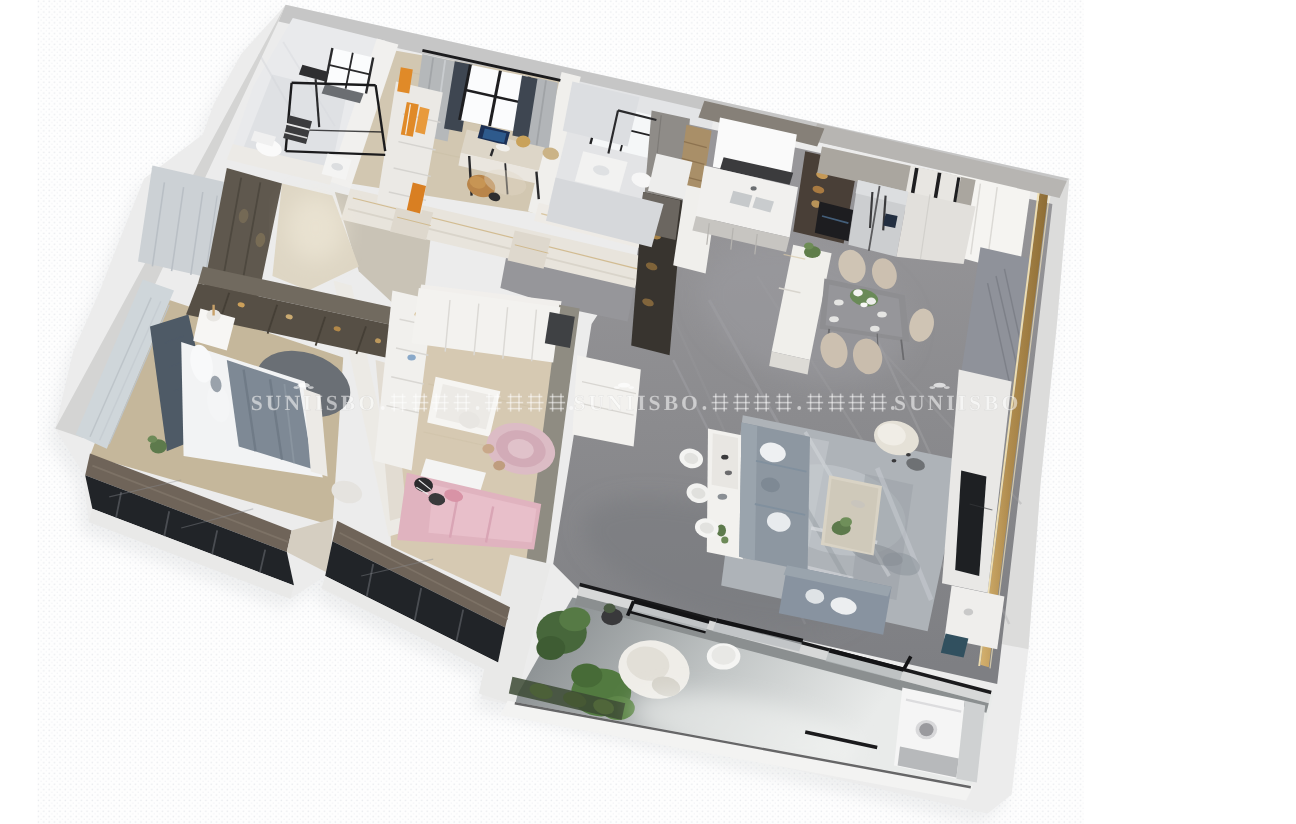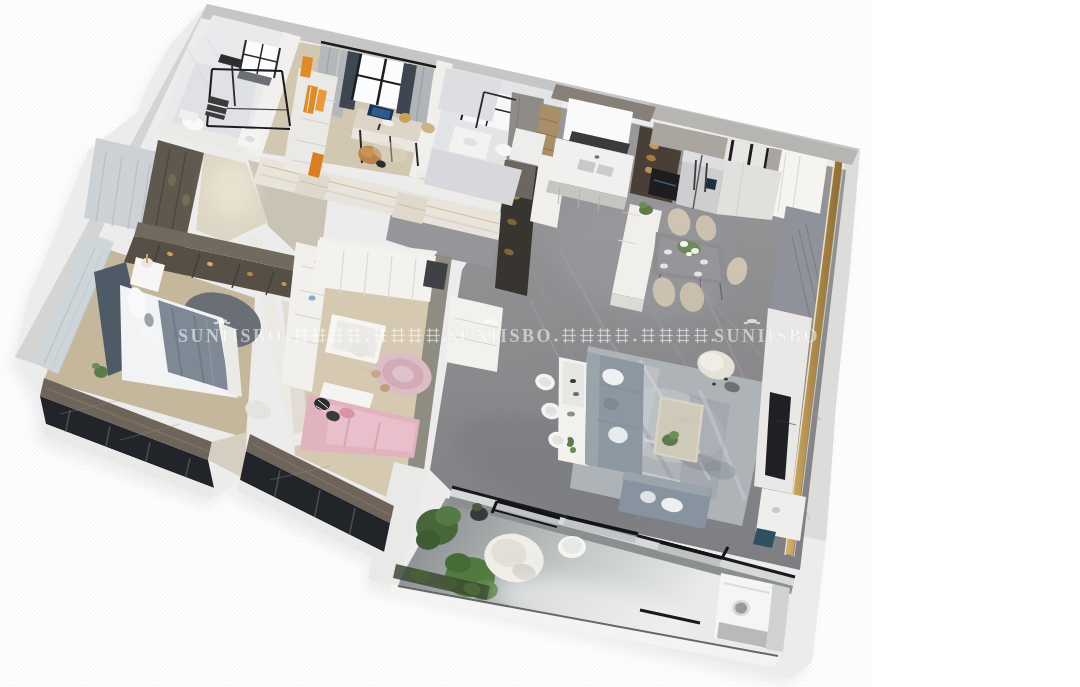--- a/index.html
+++ b/index.html
@@ -1,15 +1,15 @@
 <!DOCTYPE html>
 <html><head><meta charset="utf-8"><title>floorplan</title>
 <style>
 html,body{margin:0;padding:0;background:#ffffff;font-family:"Liberation Sans",sans-serif;}
-#stage{position:relative;width:872px;height:687px;overflow:hidden;}
+#stage{position:relative;width:872px;height:687px;overflow:hidden;padding-left:31px;}
 </style></head>
 <body>
 <div id="stage">
 <svg width="1080" height="687" viewBox="0 0 1080 687">
 <defs>
 <pattern id="dots" width="4.5" height="4.5" patternUnits="userSpaceOnUse">
  <rect width="4.5" height="4.5" fill="#fefefe"></rect>
  <circle cx="1" cy="1" r="0.65" fill="#e9eaee"></circle>
  <circle cx="3.2" cy="3.2" r="0.55" fill="#eff0f3"></circle>
 </pattern>

